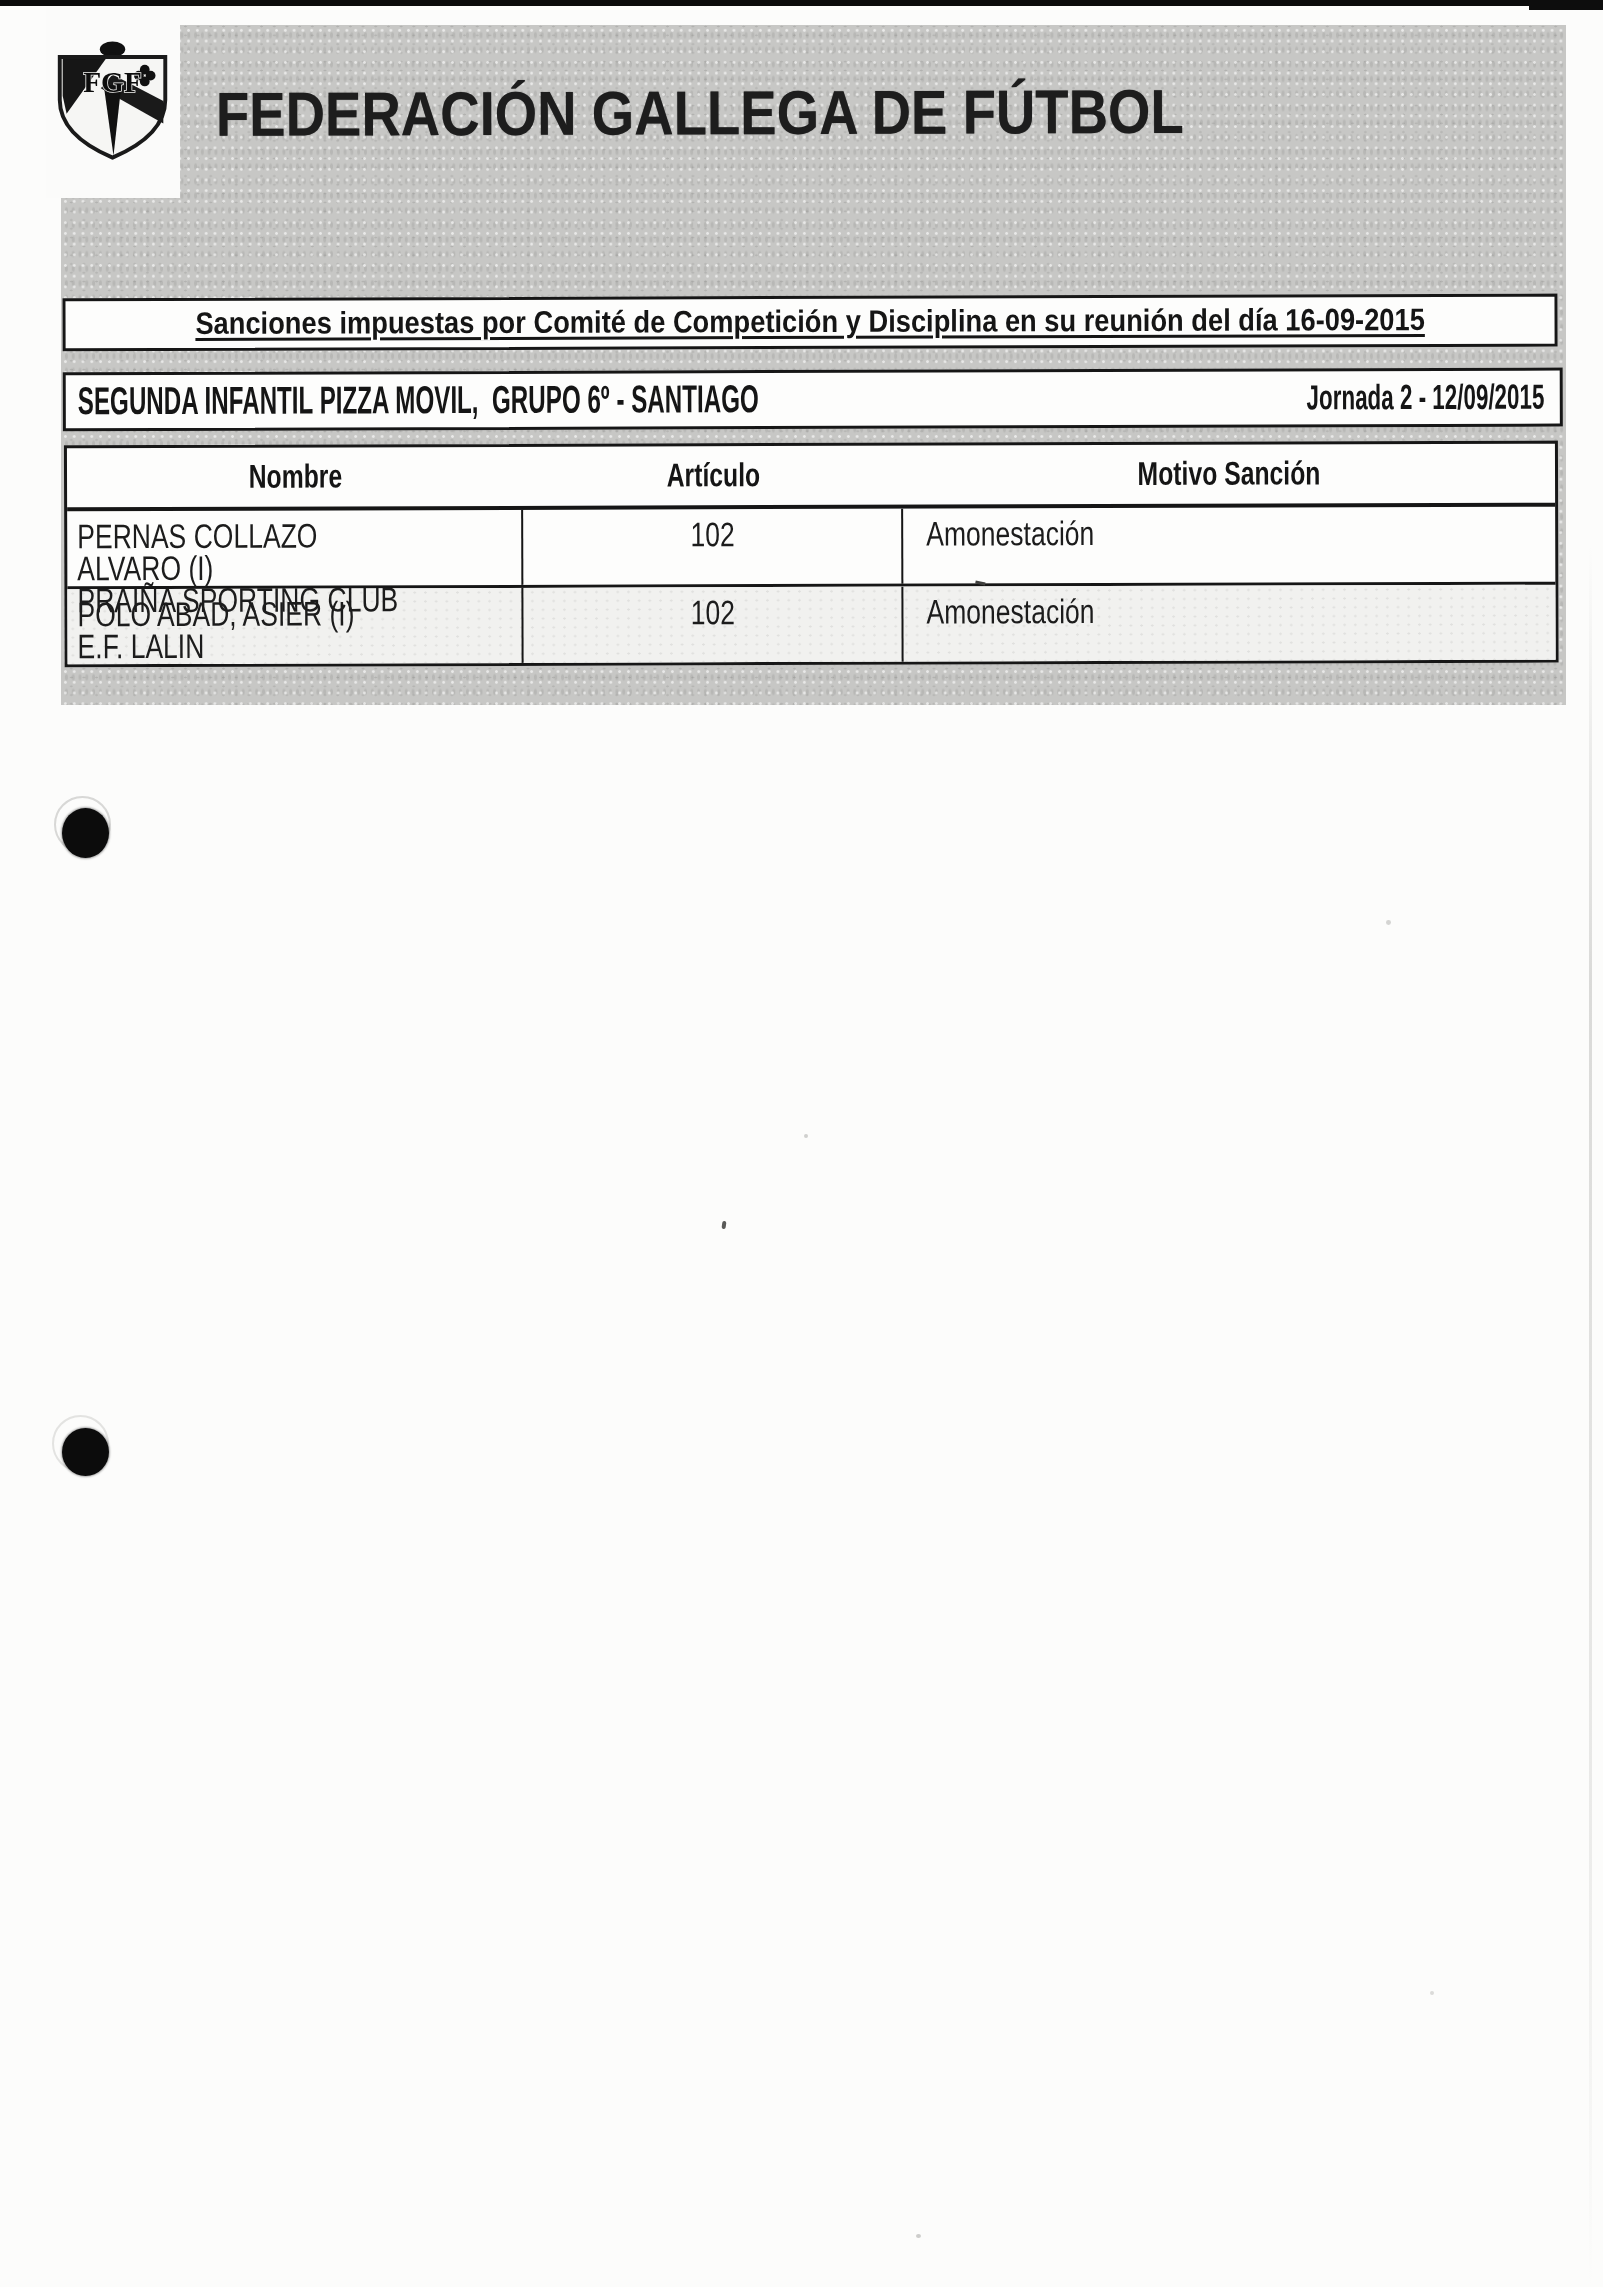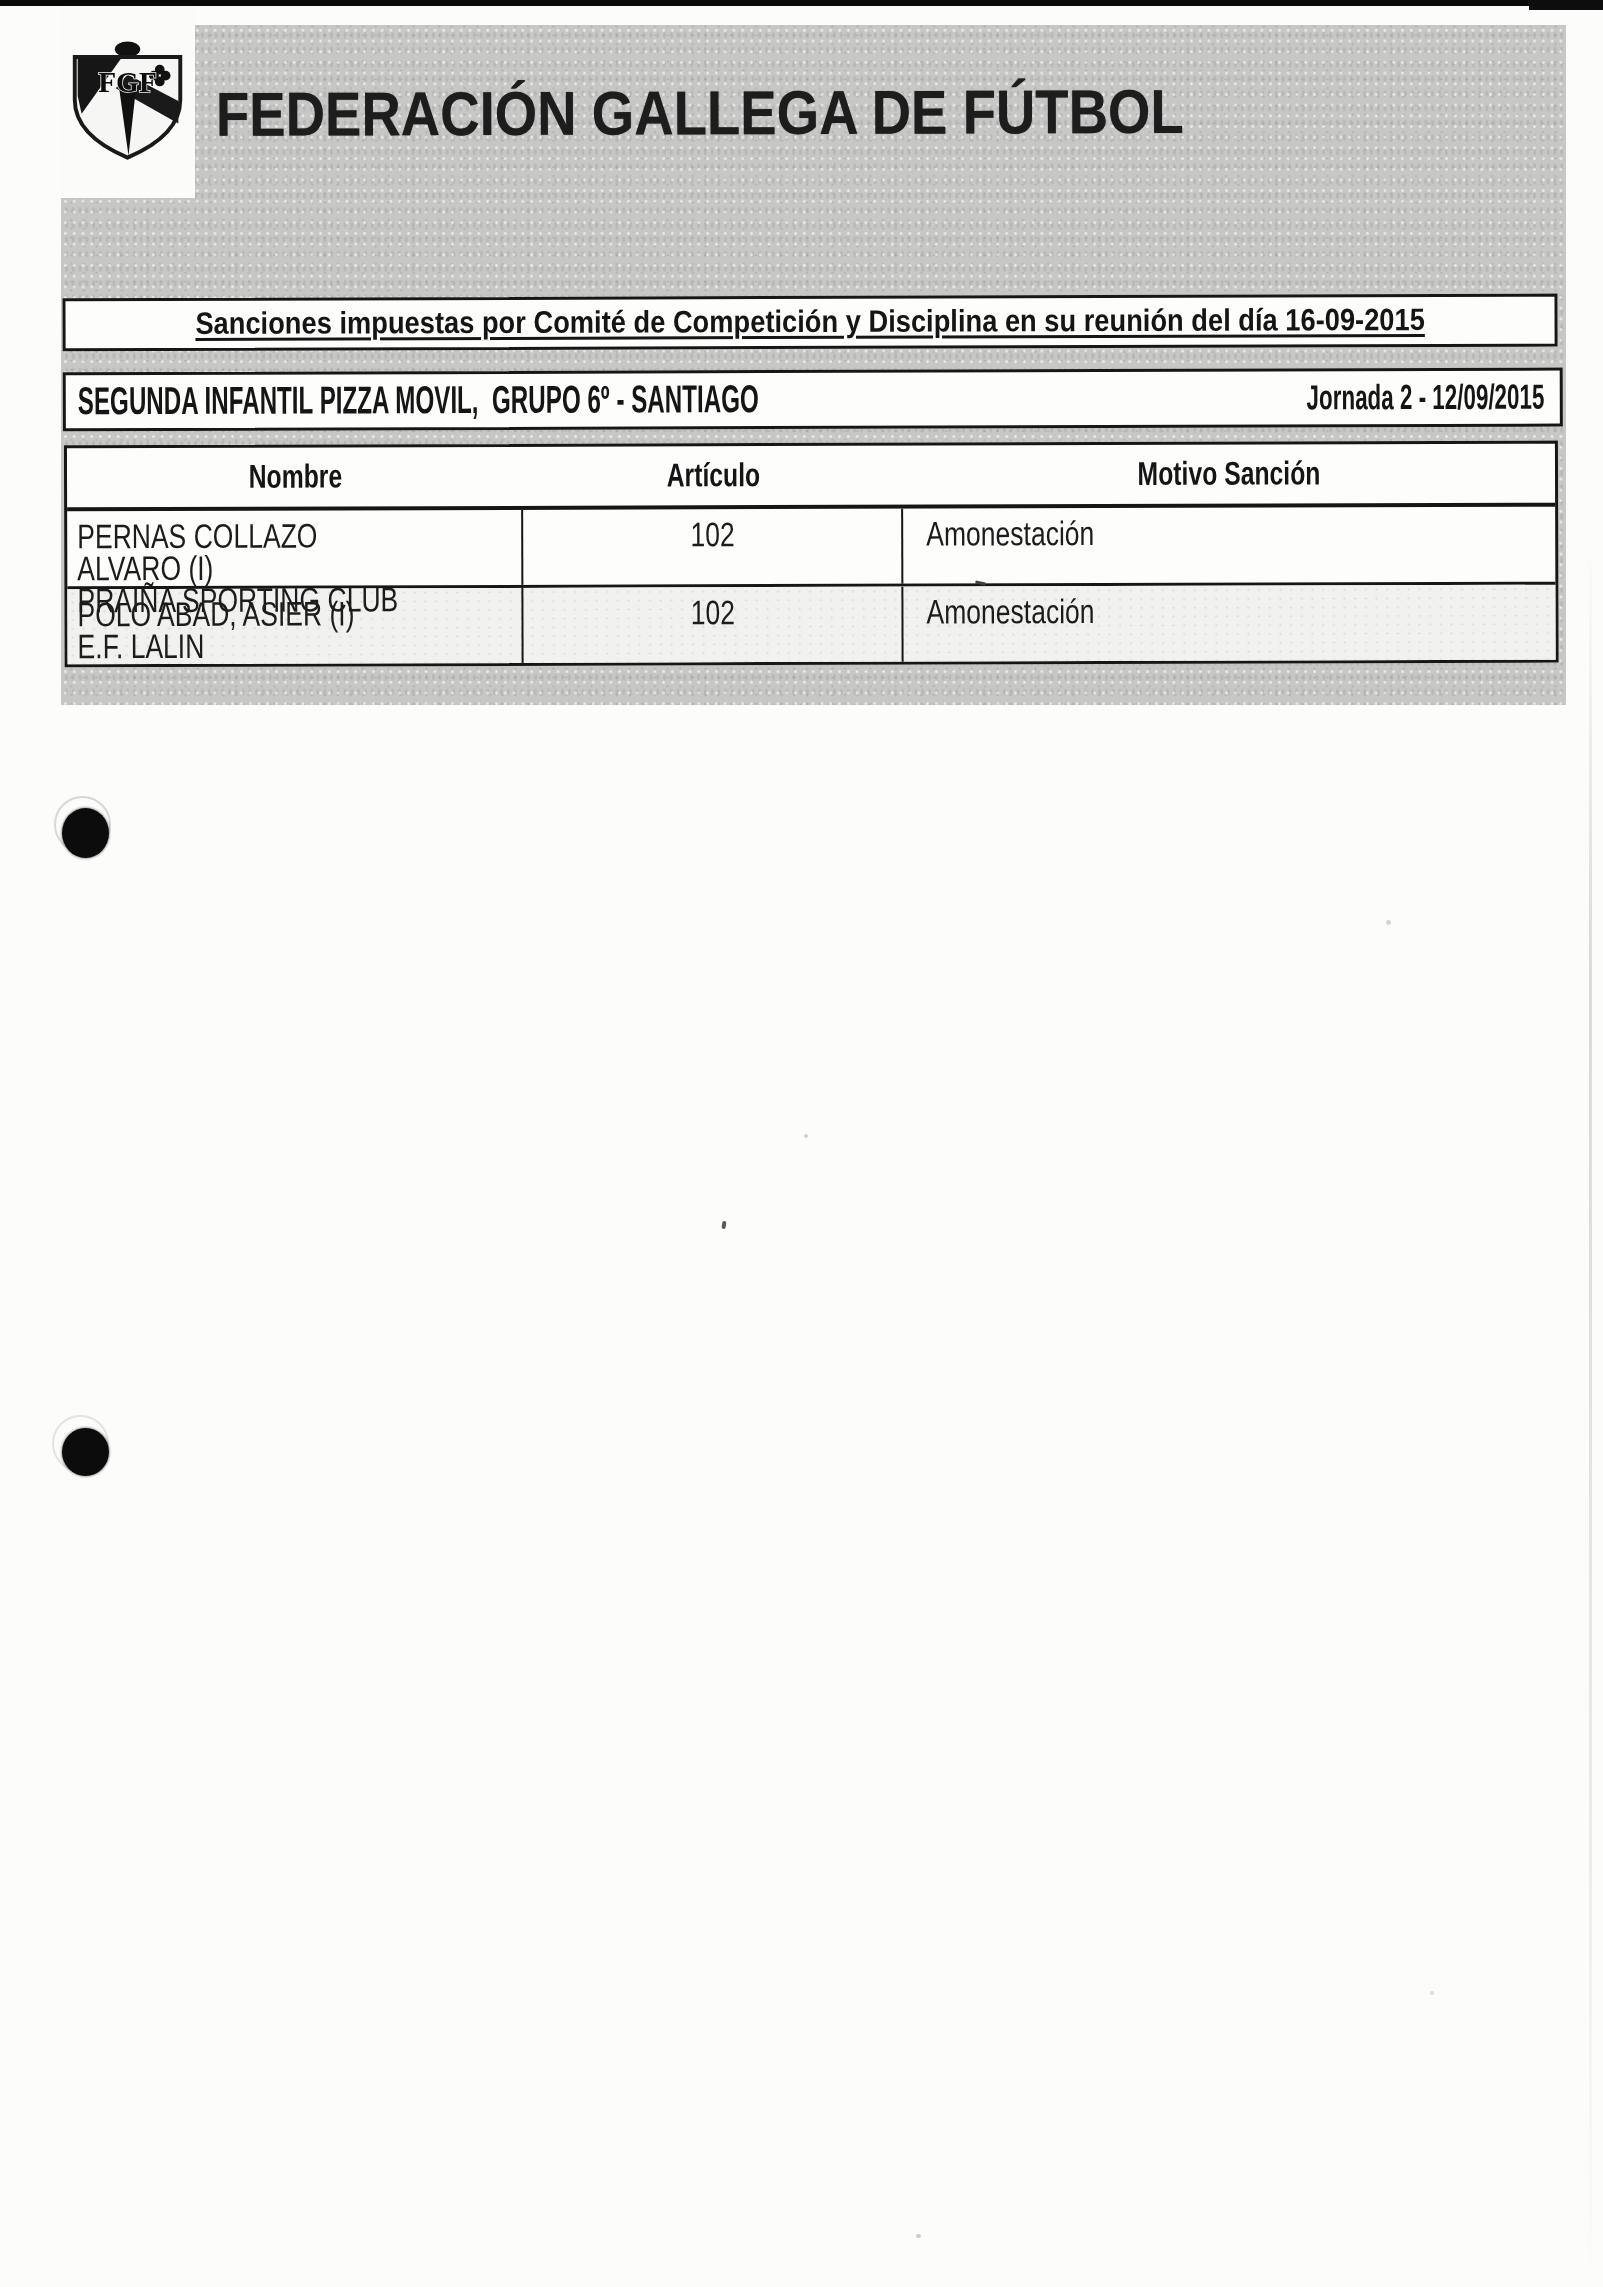--- a/index.html
+++ b/index.html
@@ -19,21 +19,21 @@
     position:absolute;left:61px;top:25px;width:1505px;height:680px;z-index:1;
     background-color:#c7c7c5;
     background-image:
       radial-gradient(rgba(255,255,255,.6) 1px, transparent 1.5px),
       radial-gradient(rgba(92,92,90,.20) 1px, transparent 1.7px),
       radial-gradient(rgba(70,70,68,.12) 1px, transparent 1.9px);
     background-size:8.8px 10.7px,12.7px 8.8px,6.8px 14.6px;
     background-position:0 0,3.9px 5.9px,2px 2.9px;
   }
   
-  .logo-box{position:absolute;left:61px;top:6.8px;width:134px;height:191px;background:#fbfbfa;z-index:3;}
+  .logo-box{position:absolute;left:46px;top:6.8px;width:134px;height:191px;background:#fbfbfa;z-index:3;}
   .logo-box svg{position:absolute;left:3.9px;top:29px;width:127px;height:129px;filter:blur(0.4px);}
   
   .skew{position:absolute;left:0;top:0;width:1603px;height:878px;z-index:4;
     transform:rotate(-0.18deg);transform-origin:800px 468px;}
   .cx{display:inline-block;white-space:pre;}
   .org-title{position:absolute;left:217px;top:82px;height:62px;line-height:62px;}
   .org-title .cx{
     font-size:62px;font-weight:700;letter-spacing:0;color:#1d1d1d;
     transform:scaleX(.88);transform-origin:left center;
     text-shadow:0 0 1px rgba(10,10,10,.55);

